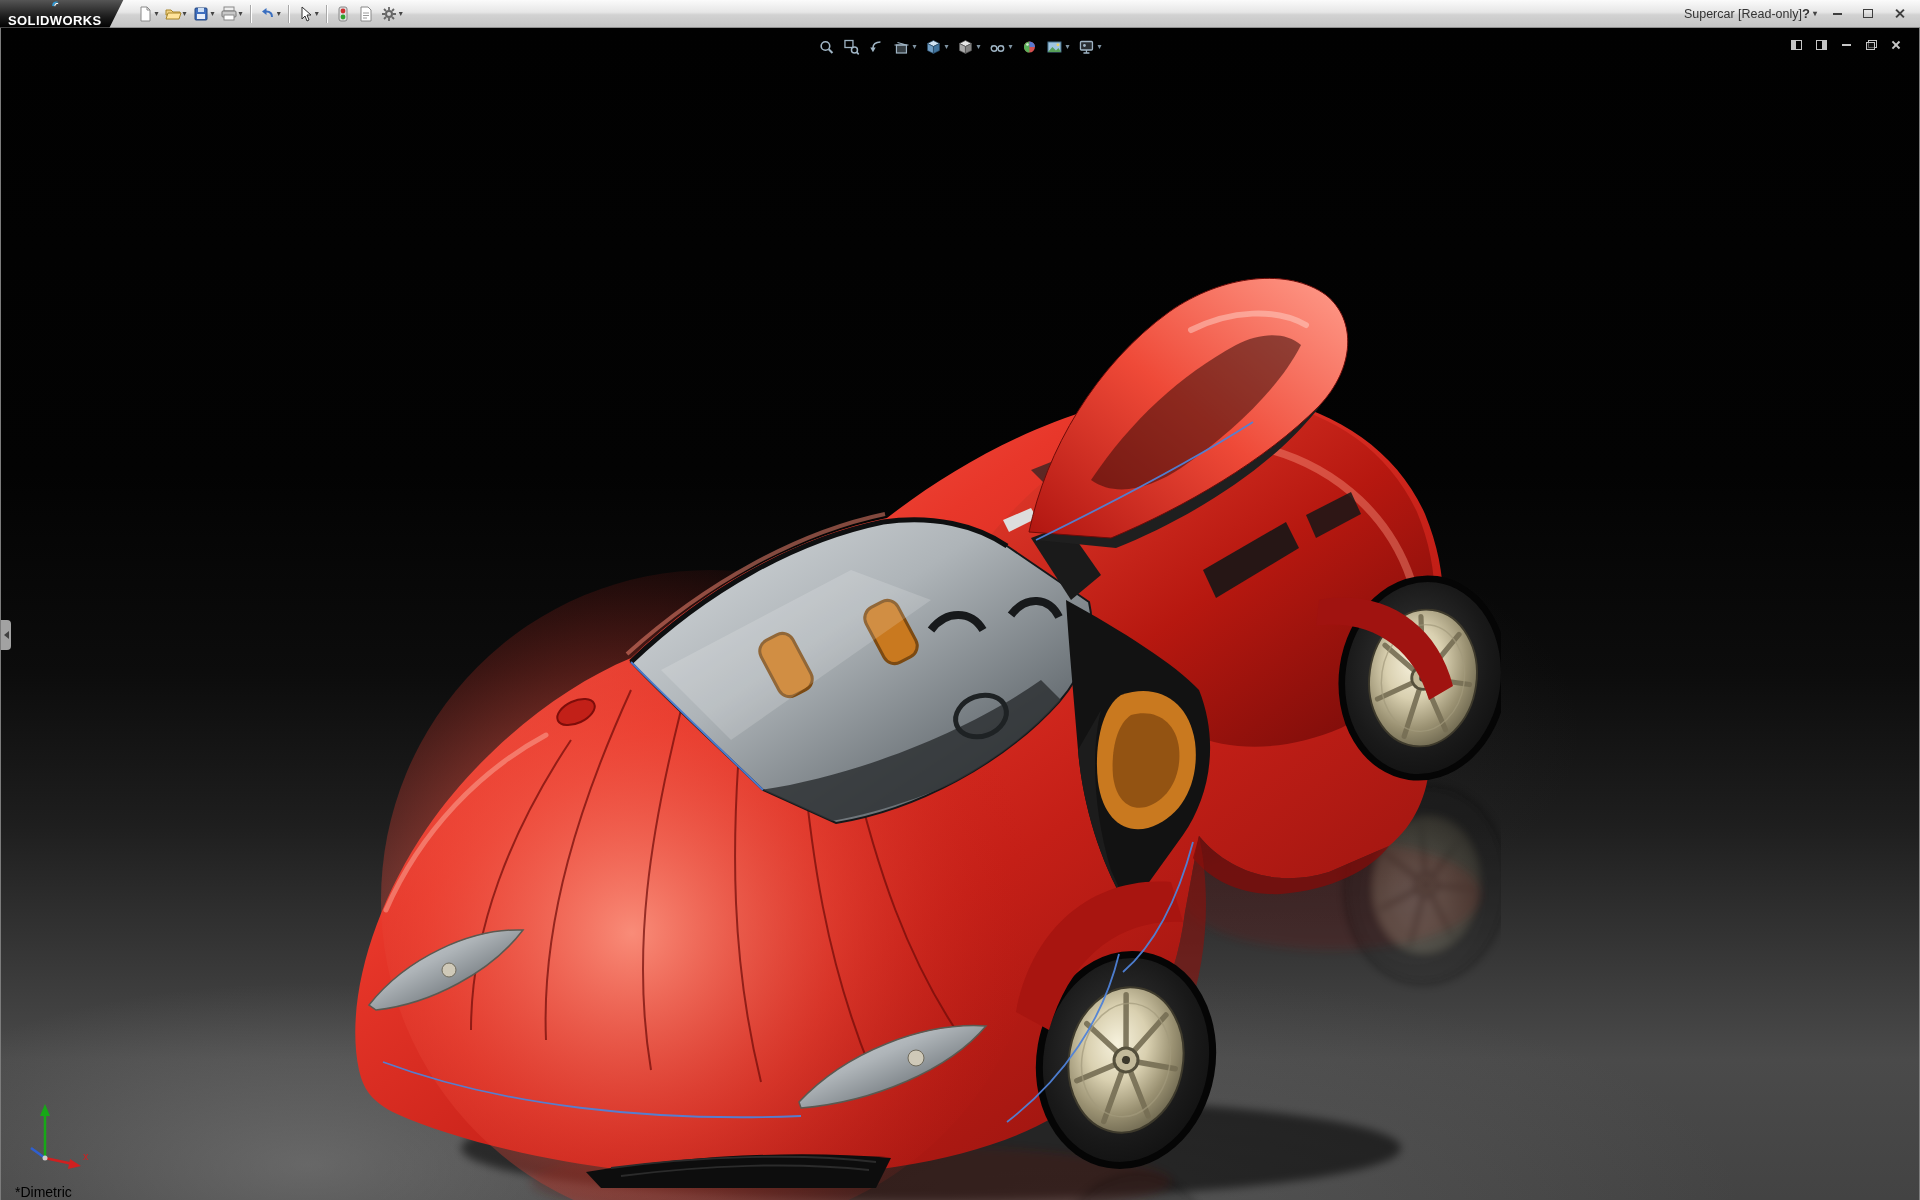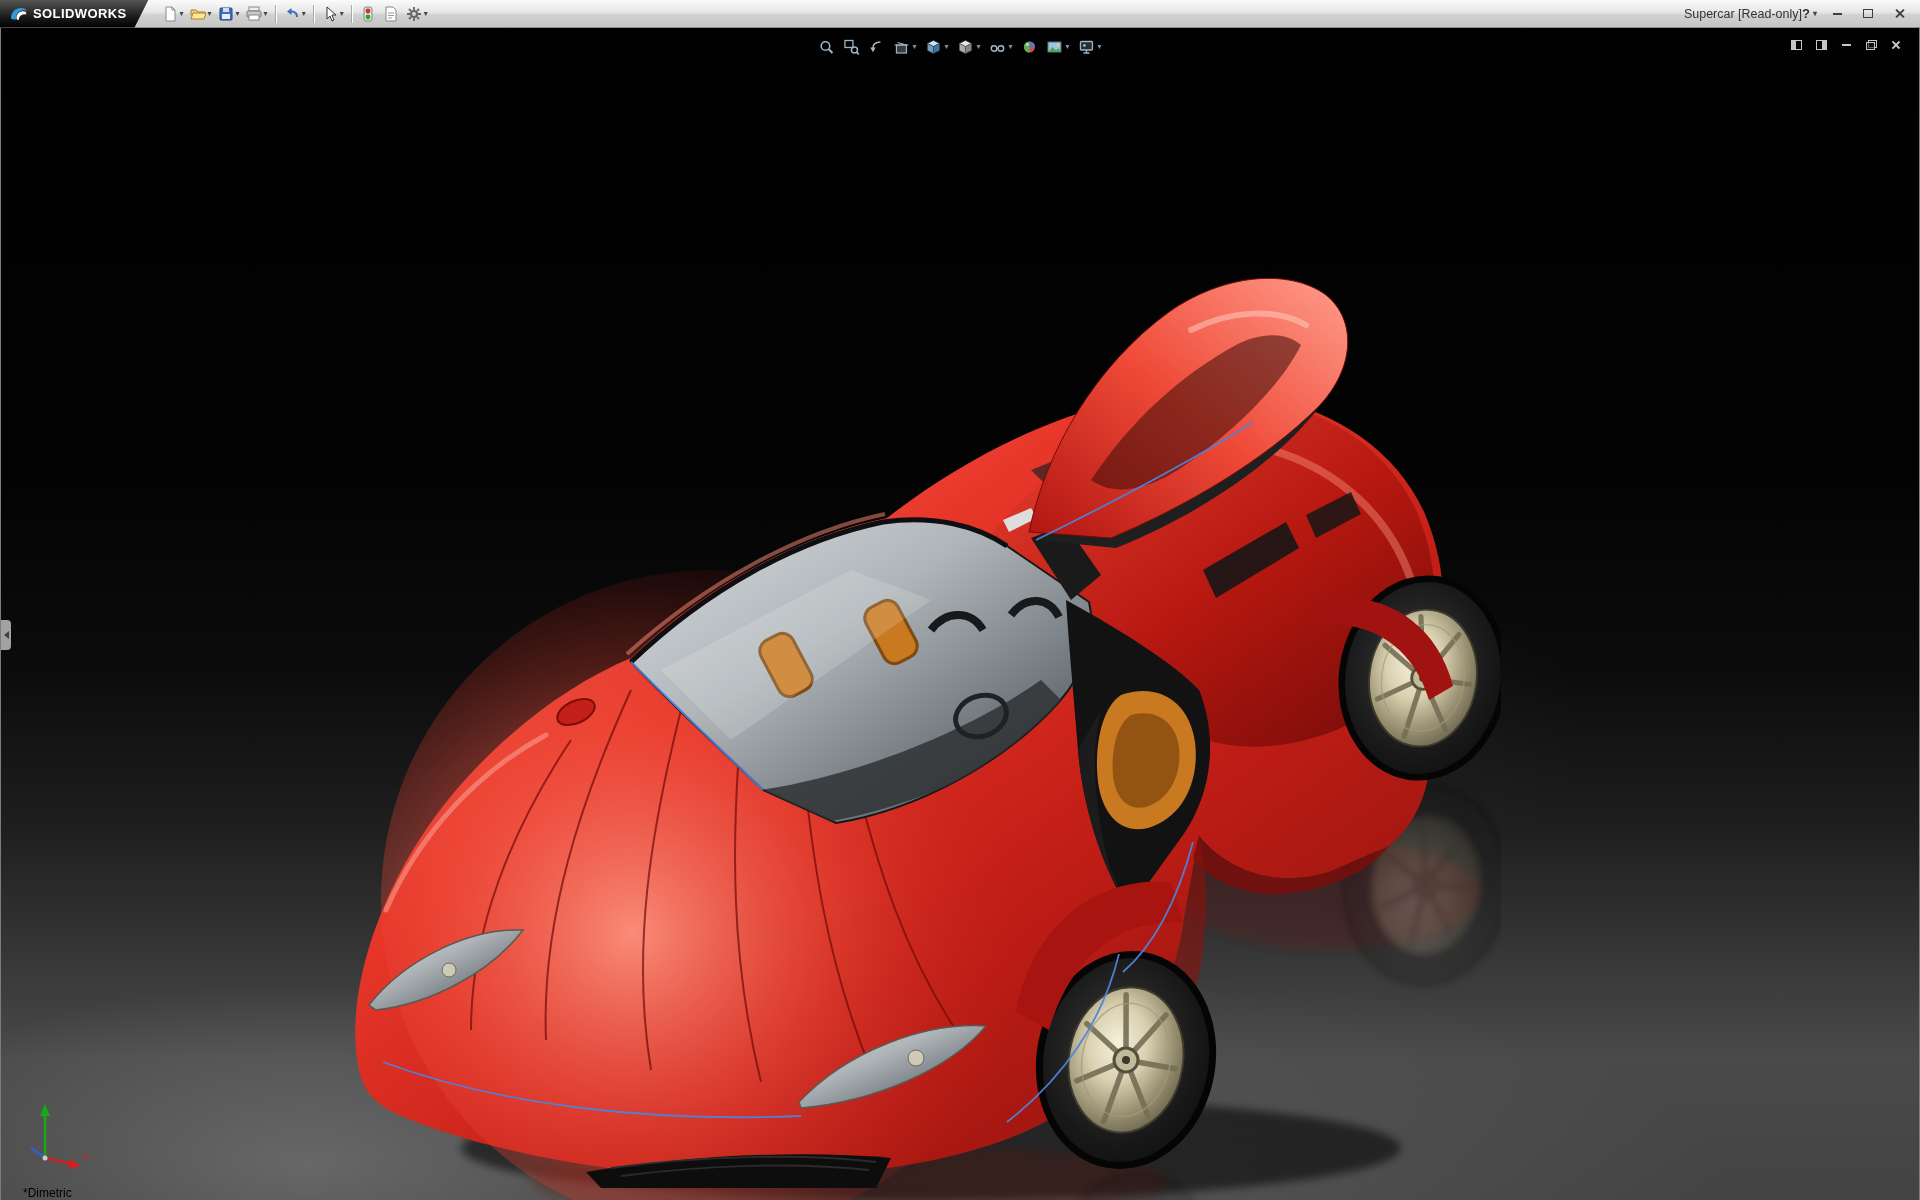--- a/index.html
+++ b/index.html
@@ -13,20 +13,21 @@
     height: 28px; flex: 0 0 28px; display: flex; align-items: center;
     background: linear-gradient(#fbfbfb, #e6e6e6 45%, #d2d2d2 55%, #c4c4c4);
     border-bottom: 1px solid #8e8e8e; position: relative; z-index: 5;
   }
   .brand {
     height: 28px; display: flex; align-items: center; gap: 5px;
     padding: 0 22px 0 8px; color: #fff; font-weight: bold; font-size: 13px;
     letter-spacing: .4px;
     background: linear-gradient(#555, #1c1c1c 60%, #000);
     clip-path: polygon(0 0, 100% 0, calc(100% - 14px) 100%, 0 100%);
+    flex-direction: column;
   }
   .toolbar { display: flex; align-items: center; padding-left: 10px; gap: 1px; }
   .tgrp { display: flex; align-items: center; padding: 1px 2px; border-radius: 2px; }
   .tico { width: 18px; height: 18px; display: block; }
   .dd { font-size: 8px; color: #444; margin-left: 1px; line-height: 1; }
   .sep { width: 1px; height: 18px; background: #a8a8a8; margin: 0 4px;
     box-shadow: 1px 0 0 #fff; }
   .win-title {
     flex: 1; text-align: right; font-size: 12.5px; color: #333;
     white-space: nowrap; overflow: hidden;
@@ -96,21 +97,21 @@
   }
   .fm-arrow { width: 0; height: 0; border-top: 4px solid transparent;
     border-bottom: 4px solid transparent; border-right: 5px solid #4a4a4a; }
 
   
   .car-svg { position: absolute; left: 330px; top: 242px; width: 1170px;
     height: 930px; z-index: 1; }
 
   
   .triad { position: absolute; left: 22px; bottom: 28px; z-index: 3; }
-  .view-label { position: absolute; left: 22px; bottom: 0; font-size: 12px;
+  .view-label { position: absolute; left: 14px; bottom: 0; font-size: 14px;
     color: #000; z-index: 3; line-height: 1.05; }
 </style>
 </head>
 <body>
 
 <div class="app">
 
   <div class="titlebar">
     <div class="brand">
       <svg width="20" height="20" viewBox="0 0 20 20">

